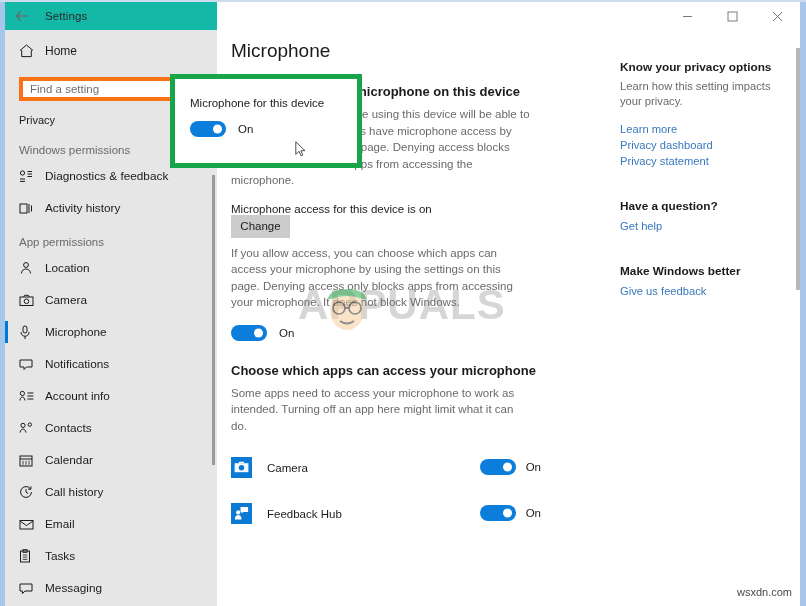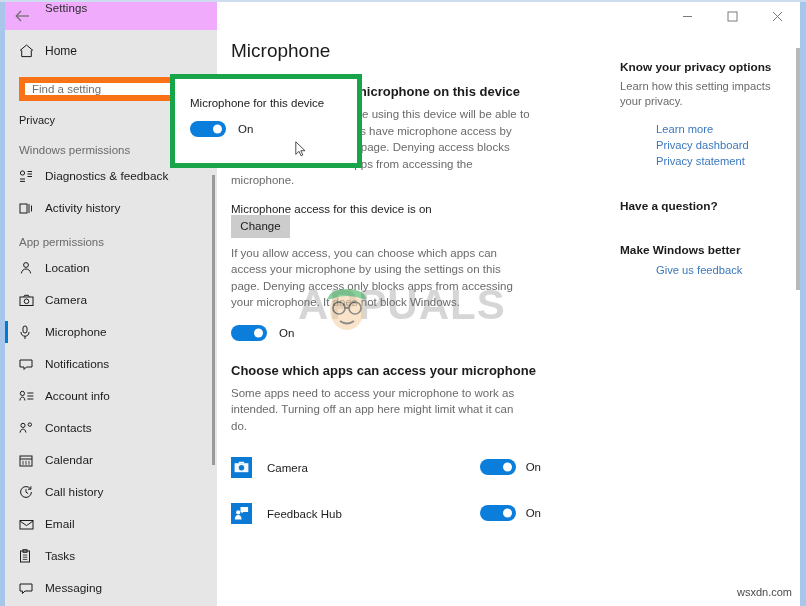--- a/index.html
+++ b/index.html
@@ -30,22 +30,22 @@
     background: #cddcef;
   }
 
   
   .titlebar {
     position: absolute; left: 5px; top: 2px; width: 795px; height: 28px;
     background: #e6e6e6;
   }
   .titlebar-left {
     position: absolute; left: 0; top: 0; width: 212px; height: 28px;
-    background: #f0abfc;
-    display: flex; align-items: flex-start;
+    background: #14b8a6;
+    display: flex; align-items: center;
   }
   .back-arrow {
     width: 34px; height: 28px;
     display: flex; align-items: center; justify-content: center;
     color: #6b6b6b; font-size: 14px; line-height: 1;
   }
   .title-text {
     font-size: 11.5px; color: #2b2b2b; letter-spacing: .1px;
     margin-left: 6px;
   }
@@ -74,21 +74,21 @@
     display: flex; align-items: center; height: 33px;
     padding-left: 14px; margin-top: 4px;
   }
   .nav-home .glyph { width: 26px; color: #1b1b1b; display:flex; align-items:center; }
   .nav-home .lbl { font-size: 12px; color: #1b1b1b; }
 
   .searchwrap { padding: 10px 12px 4px 14px; }
   .searchbox {
     width: 190px; height: 24px;
     background: #ffffff;
-    border: 6px solid #f97316;
+    border: 4px solid #f97316;
     font-size: 11.5px;
     color: #707070;
     padding: 0 7px;
     font-family: "Liberation Sans", sans-serif;
     outline: none;
   }
   .searchbox::placeholder { color: #6f6f6f; }
 
   .nav-category {
     font-size: 11px; font-weight: normal; color: #1b1b1b;
@@ -196,21 +196,20 @@
     font-size: 11.8px; font-weight: bold; color: #1b1b1b;
     margin-bottom: 5px;
   }
   .aside-body {
     font-size: 11.2px; color: #6a6a6a; line-height: 15px; margin-bottom: 12px;
   }
   .aside-link {
     display: block;
     font-size: 11.2px; color: #3a78bd; line-height: 16px;
     text-decoration: none;
-    margin-left: 36px;
   }
   .aside-block { margin-bottom: 30px; }
 
   
   .content-scroll-track {
     position: absolute; left: 796px; top: 30px; width: 4px; height: 576px;
     background: #ffffff;
   }
   .content-scroll-thumb {
     position: absolute; left: 796px; top: 48px; width: 4px; height: 242px;
@@ -530,20 +529,21 @@
     <div class="aside-block">
       <div class="aside-head">Know your privacy options</div>
       <div class="aside-body">Learn how this setting impacts your privacy.</div>
       <a class="aside-link" href="#">Learn more</a>
       <a class="aside-link" href="#">Privacy dashboard</a>
       <a class="aside-link" href="#">Privacy statement</a>
     </div>
 
     <div class="aside-block">
       <div class="aside-head">Have a question?</div>
+      <a class="aside-link" href="#">Get help</a>
     </div>
 
     <div class="aside-block">
       <div class="aside-head">Make Windows better</div>
       <a class="aside-link" href="#">Give us feedback</a>
     </div>
   </div>
 
   <div class="content-scroll-track"></div>
   <div class="content-scroll-thumb"></div>

